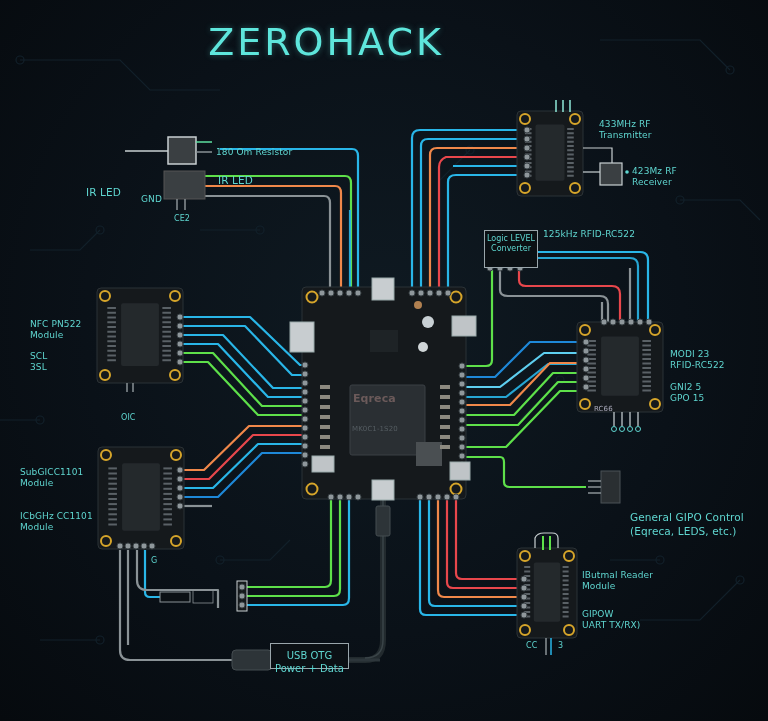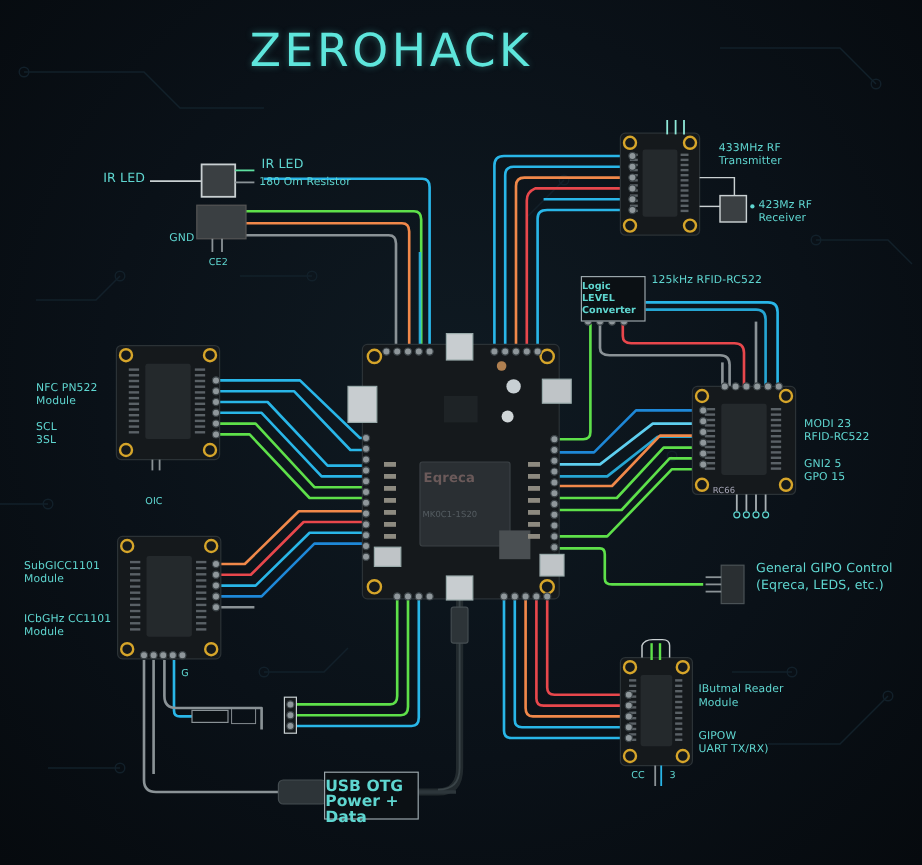--- a/index.html
+++ b/index.html
@@ -2,25 +2,25 @@
 <html><head>
 <meta charset="utf-8">
 <style>
   html,body{margin:0;padding:0;background:#080d12;}
   #stage{position:relative;width:768px;height:721px;overflow:hidden;
     background:radial-gradient(ellipse at 50% 45%, #0f1a22 0%, #0a1118 55%, #060a0e 100%);
     font-family:"DejaVu Sans", sans-serif;}
   svg{position:absolute;left:0;top:0;}
   .lbl{position:absolute;color:#5fd6d0;font-size:9px;line-height:11px;white-space:nowrap;letter-spacing:0.1px;}
   .lbl.r{text-align:left;}
-  .lbl.big{font-size:10.5px;line-height:13px;}
+  .lbl.big{font-size:10.5px;line-height:13px;margin-top:43px;}
   .title{position:absolute;left:0;width:652px;top:20px;text-align:center;color:#5ee6dc;
     font-family:"DejaVu Sans", sans-serif;font-size:38px;letter-spacing:3px;font-weight:normal;
     text-shadow:0 0 6px rgba(94,230,220,0.35);}
-  .box{position:absolute;border:1.5px solid #9aa6ab;background:#0b1014;color:#5fd6d0;text-align:left;font-weight:bold;}
+  .box{position:absolute;border:1.5px solid #9aa6ab;background:#0b1014;color:#5fd6d0;text-align:center;}
 </style>
 </head>
 <body>
 
 <div id="stage">
 
 <svg id="bg" width="768" height="721">
   <g stroke="#12202a" stroke-width="1.2" fill="none">
     <path d="M20 60 L120 60 L150 90 L220 90"></path>
         <circle cx="20" cy="60" r="4"></circle>
@@ -477,21 +477,21 @@
 <div class="lbl r" style="left:30px;top:351px;width:64px">SCL</div>
 <div class="lbl r" style="left:30px;top:362px;width:64px">3SL</div>
 <div class="lbl" style="left:121px;top:412px;font-size:8px">OIC</div>
 
 <div class="lbl r" style="left:20px;top:467px;width:75px">SubGICC1101</div>
 <div class="lbl r" style="left:20px;top:478px;width:75px">Module</div>
 <div class="lbl r" style="left:20px;top:511px;width:75px">ICbGHz CC1101</div>
 <div class="lbl r" style="left:20px;top:522px;width:75px">Module</div>
 <div class="lbl" style="left:151px;top:555px;font-size:8px">G</div>
 
-<div class="box" style="left:270px;top:643px;width:79px;height:40px;font-size:13px;line-height:13px;padding-top:5px;box-sizing:border-box">
+<div class="box" style="left:270px;top:643px;width:79px;height:26px;font-size:10px;line-height:13px;padding-top:5px;box-sizing:border-box">
   <div>USB OTG</div>
   <div>Power + Data</div>
 </div>
 
 <div class="lbl" style="left:353px;top:393px;color:#6b5a5a;font-size:11px;font-weight:bold">Eqreca</div>
 <div class="lbl" style="left:352px;top:424px;color:#555d62;font-size:7px">MK0C1-1S20</div>
 
 </div>
 
 </body></html>

